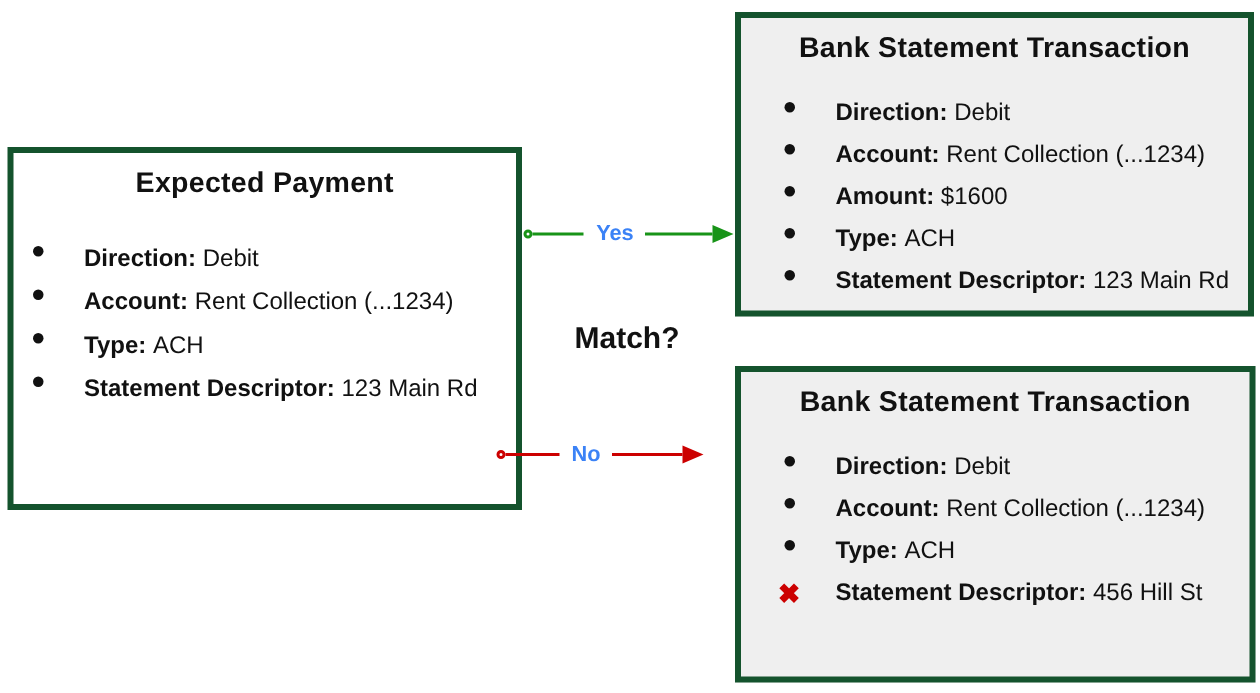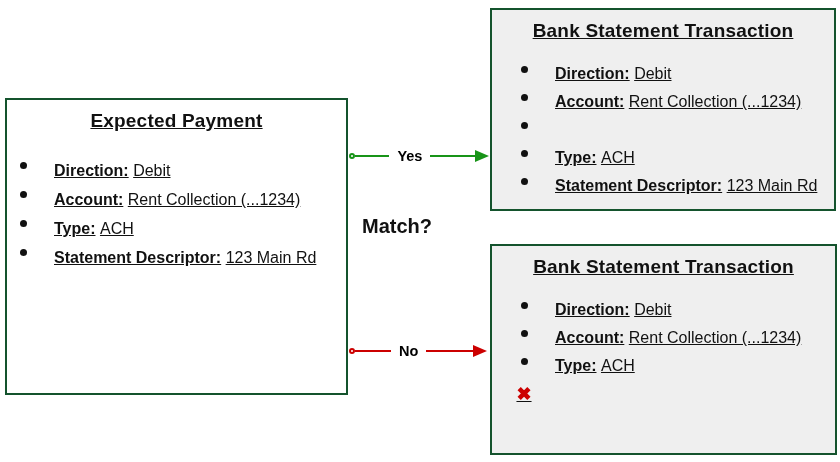--- a/index.html
+++ b/index.html
@@ -8,26 +8,25 @@
     position: relative;
     width: 840px;
     height: 462px;
     background: #ffffff;
     font-family: "Liberation Sans", sans-serif;
     color: #111111;
     overflow: hidden;
   }
   .box {
     position: absolute;
-    border: 2px solid #14532d;
-    text-decoration: underline;
+    border: 4px solid #14532d;
   }
   .box.white { background: #ffffff; }
   .box.gray  { background: #efefef; }
-  #expected-box   { left: 5px;   top: 98px;  width: 343px; height: 297px; }
+  #expected-box   { left: 5px;   top: 98px;  width: 343px; height: 242px; }
   #matched-box    { left: 490px; top: 8px;   width: 346px; height: 203px; }
   #unmatched-box  { left: 490px; top: 244px; width: 347px; height: 211px; }
 
   .box-title {
     margin-top: 10px;
     text-align: center;
     font-size: 19px;
     font-weight: bold;
     letter-spacing: 0.2px;
     color: #111111;
@@ -71,21 +70,21 @@
   .txt .val { margin-left: 0.28em; font-weight: normal; }
 
   
   .connector {
     position: absolute;
     display: flex;
     align-items: center;
     height: 18px;
   }
   #yes-connector { left: 349px; top: 147px; width: 140px; }
-  #no-connector  { left: 349px; top: 294px; width: 138px; margin-top: 48px; }
+  #no-connector  { left: 331px; top: 294px; width: 138px; }
 
   .ring {
     flex: none;
     width: 6px; height: 6px;
     border-radius: 50%;
     background: #ffffff;
   }
   .green .ring { border: 2.5px solid #189418; }
   .red   .ring { border: 2.5px solid #cc0000; }
 
@@ -93,34 +92,34 @@
   .cline.l1 { flex: 0.85; }
   .cline.l2 { flex: 1.1; }
   .green .cline { background: #189418; }
   .red   .cline { background: #cc0000; }
 
   .clabel {
     flex: none;
     padding: 0 8px;
     font-size: 14.5px;
     font-weight: bold;
-    color: #000000;
+    color: #3b82f6;
   }
   .ahead {
     flex: none;
     width: 0; height: 0;
     border-top: 6px solid transparent;
     border-bottom: 6px solid transparent;
   }
   .green .ahead { border-left: 14px solid #189418; }
   .red   .ahead { border-left: 14px solid #cc0000; }
 
   #match-label {
     position: absolute;
-    left: 347px;
+    left: 368px;
     top: 215px;
     width: 100px;
     text-align: center;
     font-size: 20px;
     font-weight: bold;
     color: #111111;
   }
 </style>
 </head>
 <body>
@@ -155,20 +154,21 @@
       <li>
         <span class="dot"></span>
         <span class="txt"><b>Direction:</b><span class="val">Debit</span></span>
       </li>
       <li>
         <span class="dot"></span>
         <span class="txt"><b>Account:</b><span class="val">Rent Collection (...1234)</span></span>
       </li>
       <li>
         <span class="dot"></span>
+        <span class="txt"><b>Amount:</b><span class="val">$1600</span></span>
       </li>
       <li>
         <span class="dot"></span>
         <span class="txt"><b>Type:</b><span class="val">ACH</span></span>
       </li>
       <li>
         <span class="dot"></span>
         <span class="txt"><b>Statement Descriptor:</b><span class="val">123 Main Rd</span></span>
       </li>
     </ul>
@@ -184,20 +184,21 @@
       <li>
         <span class="dot"></span>
         <span class="txt"><b>Account:</b><span class="val">Rent Collection (...1234)</span></span>
       </li>
       <li>
         <span class="dot"></span>
         <span class="txt"><b>Type:</b><span class="val">ACH</span></span>
       </li>
       <li>
         <span class="xmark">✖</span>
+        <span class="txt"><b>Statement Descriptor:</b><span class="val">456 Hill St</span></span>
       </li>
     </ul>
   </div>
 
   <div class="connector green" id="yes-connector">
     <span class="ring"></span>
     <span class="cline l1"></span>
     <span class="clabel">Yes</span>
     <span class="cline l2"></span>
     <span class="ahead"></span>

